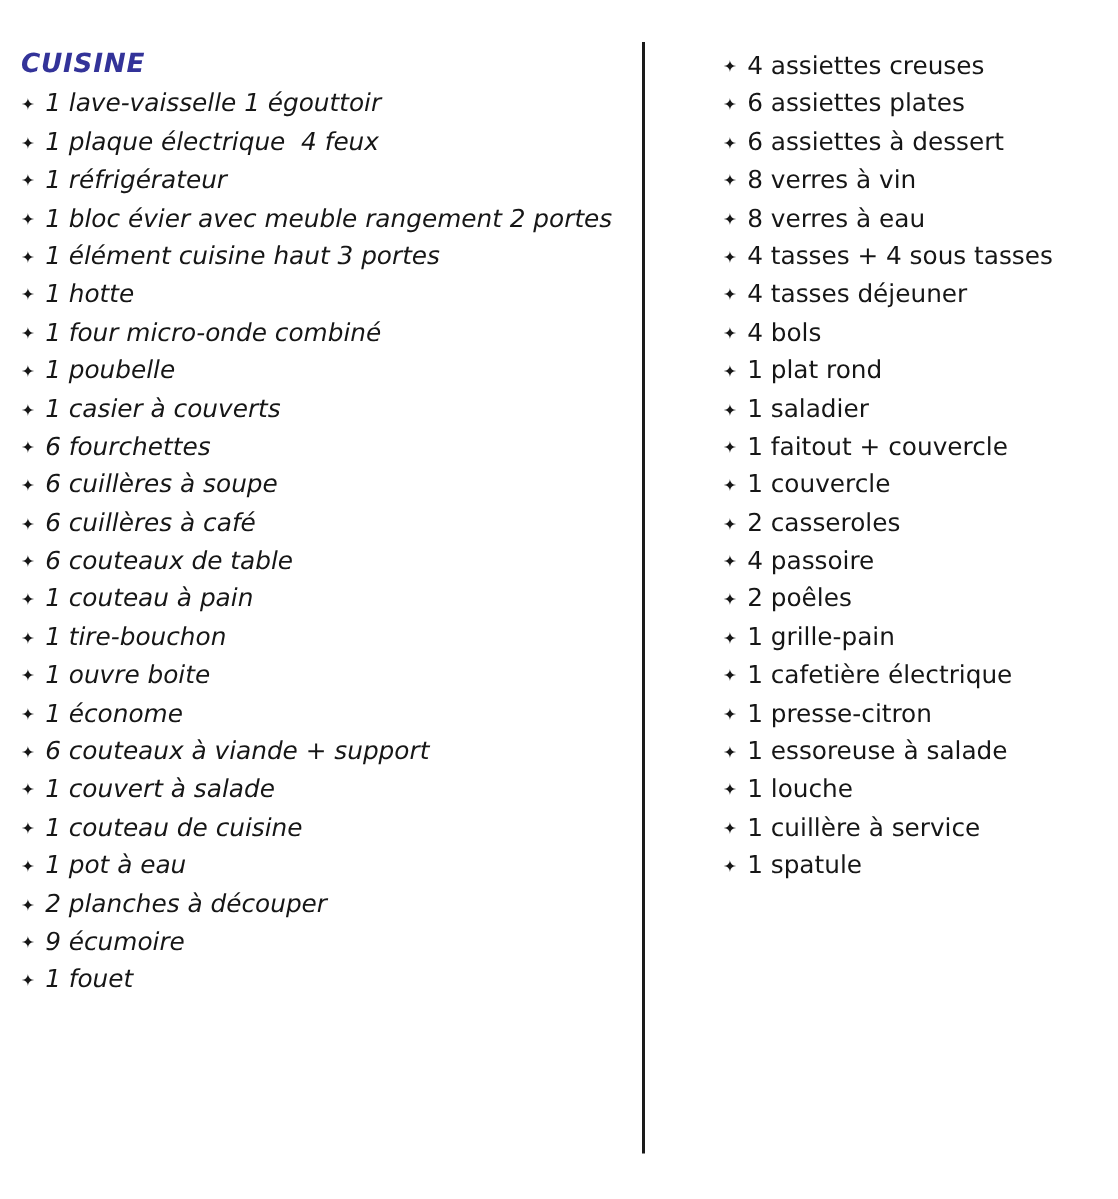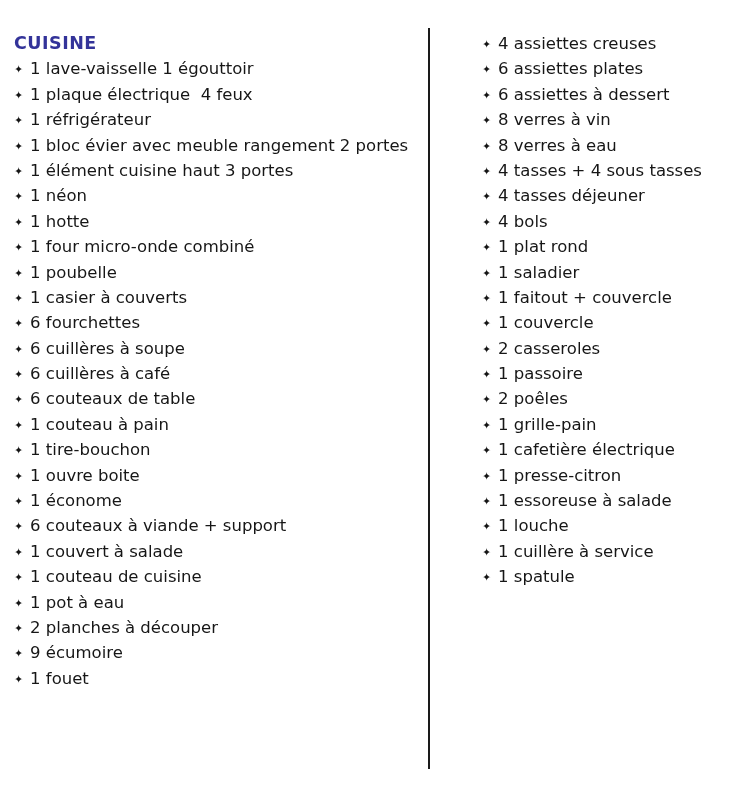--- a/index.html
+++ b/index.html
@@ -19,21 +19,21 @@
     position: absolute;
     left: 428px;
     top: 28px;
     width: 2px;
     height: 741px;
   }
   .col {
     position: absolute;
     top: 31px;
   }
-  .col-left  { left: 14px;  width: 406px; }
+  .col-left  { left: 14px;  width: 406px; font-style: italic; }
   .col-right { left: 482px; width: 272px; }
   .page-title {
     font-size: 17.5px;
     font-weight: bold;
     line-height: 25.4px;
     letter-spacing: 0.5px;
   }
   .row {
     line-height: 25.4px;
     height: 25.4px;
@@ -78,24 +78,20 @@
   <div class="row">
     <span class="bullet">✦</span>
     <span class="label">1 bloc évier avec meuble rangement 2 portes</span>
   </div>
 
   <div class="row">
     <span class="bullet">✦</span>
     <span class="label">1 élément cuisine haut 3 portes</span>
   </div>
 
-  <div class="row">
-    <span class="bullet">✦</span>
-    <span class="label">1 néon</span>
-  </div>
 
   <div class="row">
     <span class="bullet">✦</span>
     <span class="label">1 hotte</span>
   </div>
 
   <div class="row">
     <span class="bullet">✦</span>
     <span class="label">1 four micro-onde combiné</span>
   </div>
@@ -251,21 +247,21 @@
   </div>
 
   <div class="row">
     <span class="bullet">✦</span>
     <span class="label">2 casseroles</span>
   </div>
 
 
   <div class="row">
     <span class="bullet">✦</span>
-    <span class="label">1 passoire</span>
+    <span class="label">4 passoire</span>
   </div>
 
   <div class="row">
     <span class="bullet">✦</span>
     <span class="label">2 poêles</span>
   </div>
 
   <div class="row">
     <span class="bullet">✦</span>
     <span class="label">1 grille-pain</span>

